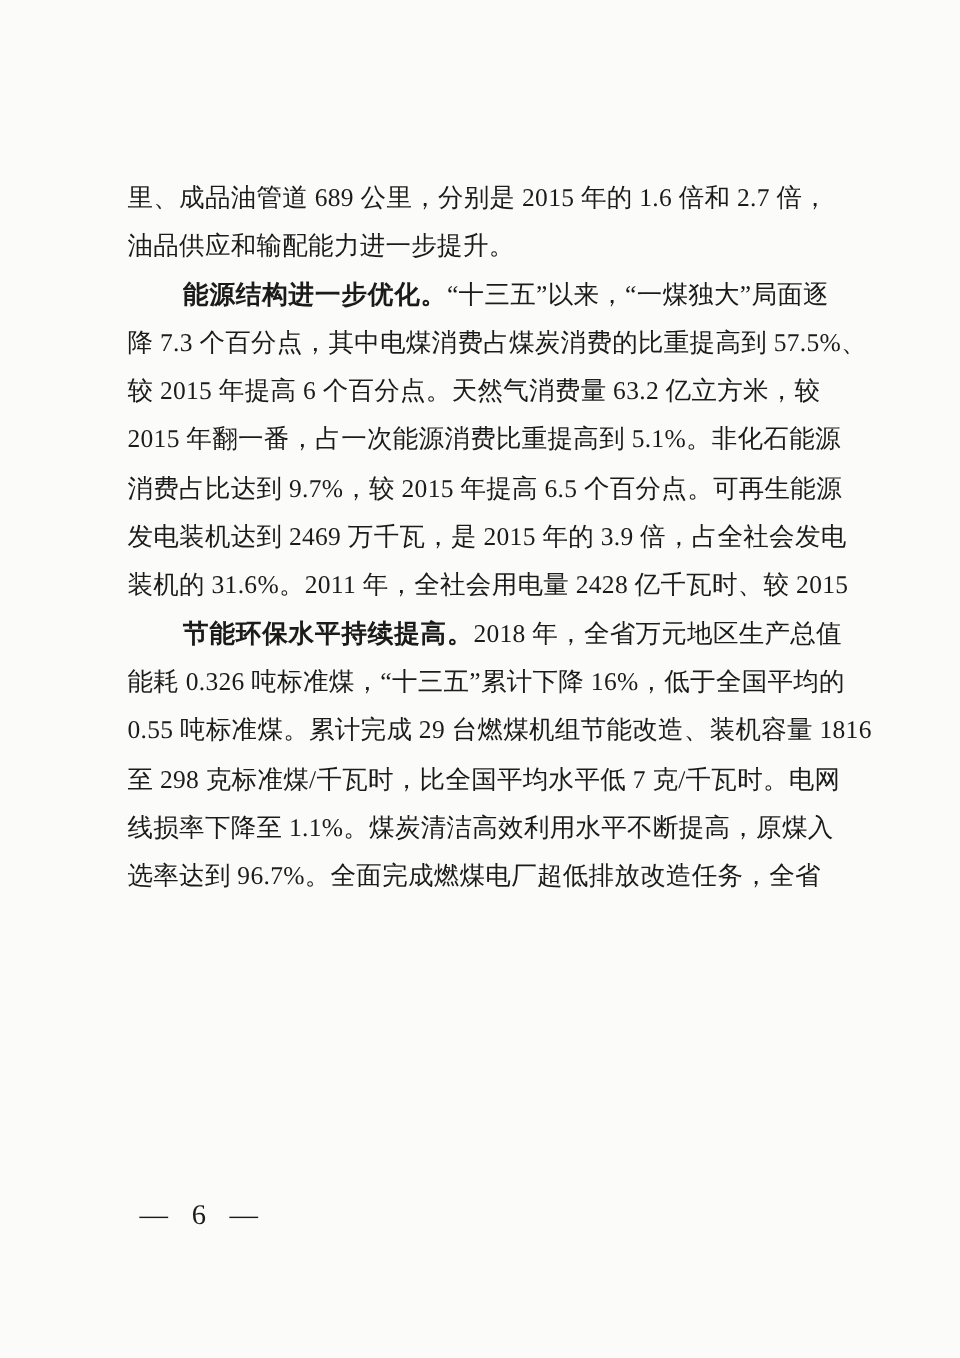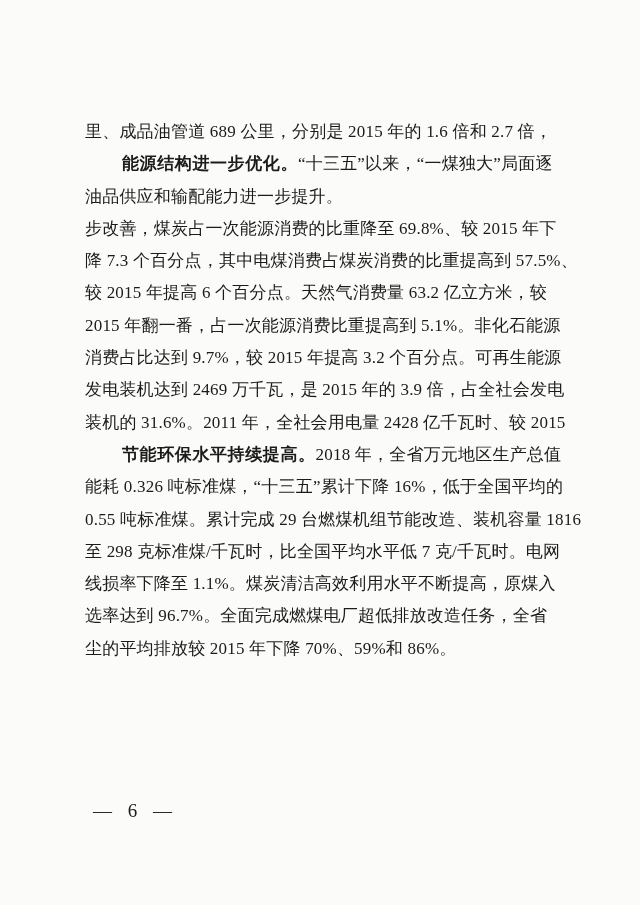--- a/index.html
+++ b/index.html
@@ -52,36 +52,34 @@
   }
 </style>
 </head>
 <body>
 
 <div class="page">
 
   <div class="text-block">
 
     <div class="line"><span>里、成品油管道 689 公里，分别是 2015 年的 1.6 倍和 2.7 倍，</span></div>
+    <div class="line"><span>油品供应和输配能力进一步提升。</span></div>
+
     <div class="line indent"><span class="lead">能源结构进一步优化。</span><span>“十三五”以来，“一煤独大”局面逐</span></div>
-
-    <div class="line"><span>油品供应和输配能力进一步提升。</span></div>
-    <div class="line"><span>步改善，煤炭占一次能源消费的比重降至 69.8%、较 2015 年下</span></div>
     <div class="line"><span>降 7.3 个百分点，其中电煤消费占煤炭消费的比重提高到 57.5%、</span></div>
     <div class="line"><span>较 2015 年提高 6 个百分点。天然气消费量 63.2 亿立方米，较</span></div>
     <div class="line"><span>2015 年翻一番，占一次能源消费比重提高到 5.1%。非化石能源</span></div>
-    <div class="line"><span>消费占比达到 9.7%，较 2015 年提高 3.2 个百分点。可再生能源</span></div>
+    <div class="line"><span>消费占比达到 9.7%，较 2015 年提高 6.5 个百分点。可再生能源</span></div>
     <div class="line"><span>发电装机达到 2469 万千瓦，是 2015 年的 3.9 倍，占全社会发电</span></div>
     <div class="line"><span>装机的 31.6%。2011 年，全社会用电量 2428 亿千瓦时、较 2015</span></div>
 
     <div class="line indent"><span class="lead">节能环保水平持续提高。</span><span>2018 年，全省万元地区生产总值</span></div>
     <div class="line"><span>能耗 0.326 吨标准煤，“十三五”累计下降 16%，低于全国平均的</span></div>
     <div class="line"><span>0.55 吨标准煤。累计完成 29 台燃煤机组节能改造、装机容量 1816</span></div>
     <div class="line"><span>至 298 克标准煤/千瓦时，比全国平均水平低 7 克/千瓦时。电网</span></div>
     <div class="line"><span>线损率下降至 1.1%。煤炭清洁高效利用水平不断提高，原煤入</span></div>
     <div class="line"><span>选率达到 96.7%。全面完成燃煤电厂超低排放改造任务，全省</span></div>
-    <div class="line"><span>尘的平均排放较 2015 年下降 70%、59%和 86%。</span></div>
 
   </div>
 
   <div class="footer">— 6 —</div>
 
 </div>
 
 </body></html>

